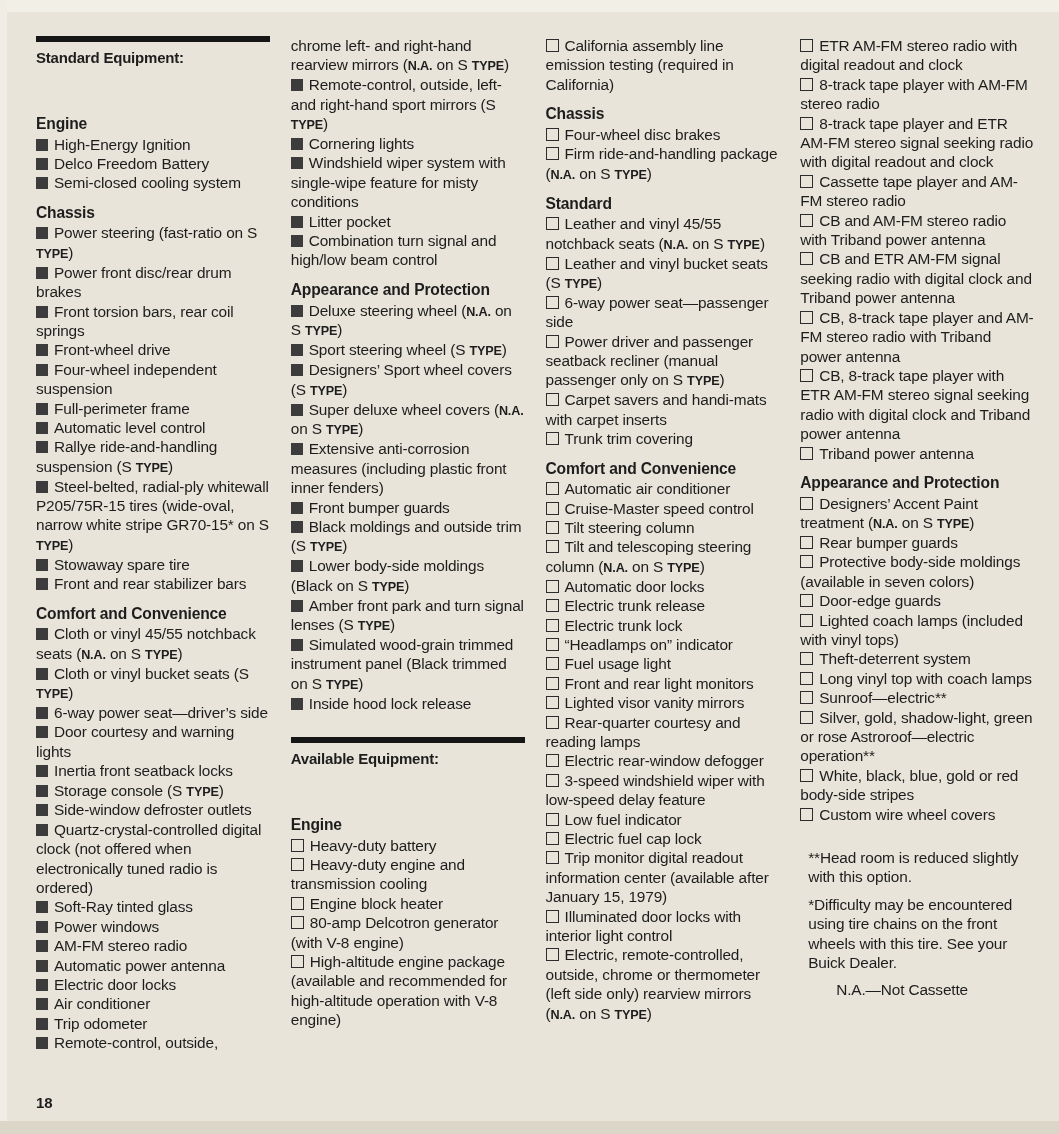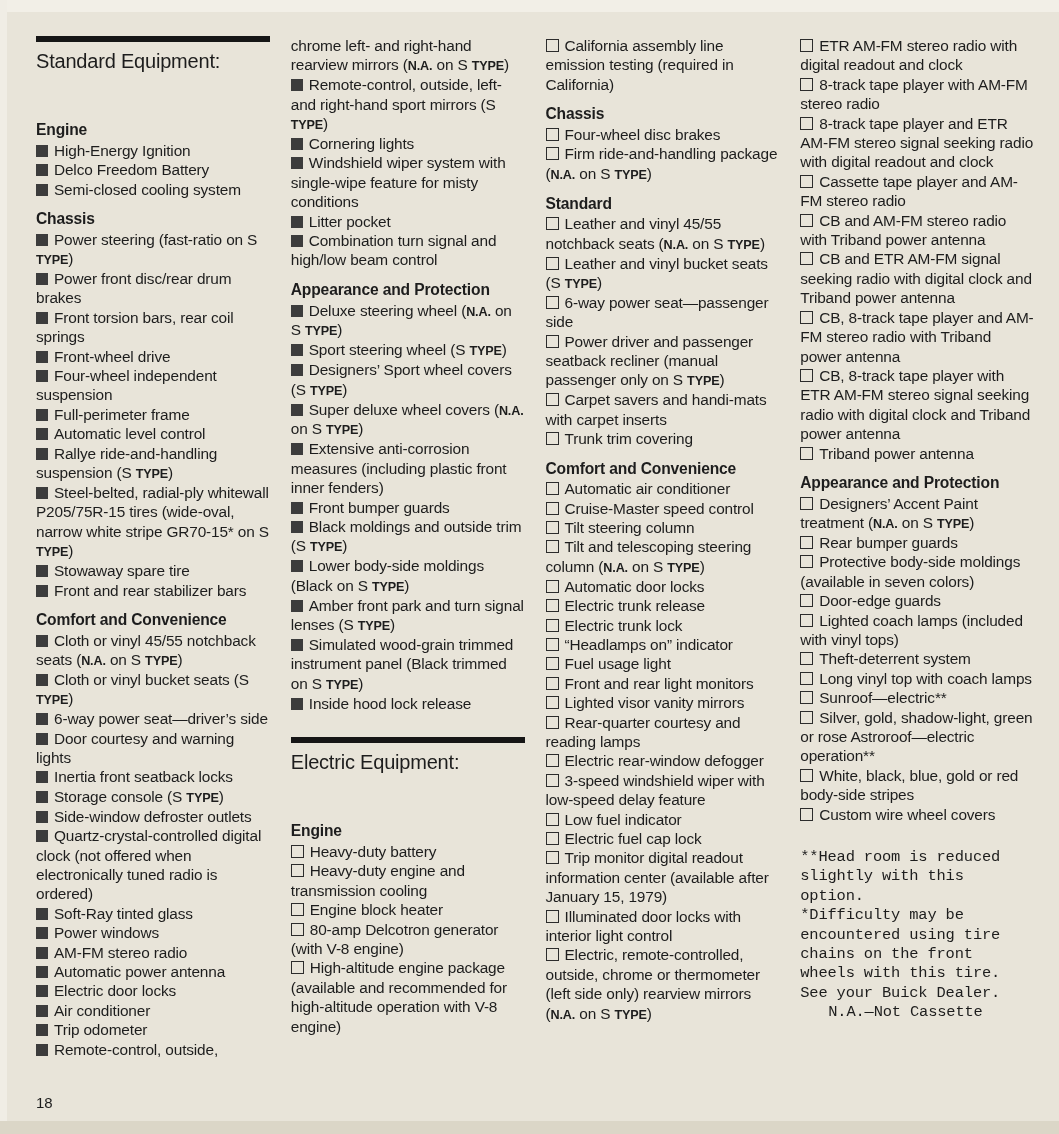--- a/index.html
+++ b/index.html
@@ -12,36 +12,36 @@
   .edge-top{position:absolute;top:0;left:0;right:0;height:12px;background:#f2efe7;}
   .edge-left{position:absolute;top:0;left:0;bottom:0;width:7px;background:#f0ede5;}
   .edge-bottom{position:absolute;bottom:0;left:0;right:0;height:13px;background:#dbd6c7;}
   .grid{
     position:absolute;left:36px;top:36px;width:998px;
     display:grid;grid-template-columns:repeat(4,1fr);column-gap:21px;
   }
   .col{min-width:0;font-size:15.4px;line-height:1.26;letter-spacing:-0.15px;}
   .rule{height:6px;background:#161616;margin:0 0 7px 0;}
   .rule.mt{margin-top:24px;}
-  .title{font-size:20px;font-weight:normal;margin:0 0 46px 0;letter-spacing:-0.2px;}
+  .title{font-size:15px;font-weight:bold;margin:0 0 46px 0;letter-spacing:-0.2px;}
   .heading{font-size:15.6px;font-weight:bold;margin:10px 0 1px 0;}
   .item{margin:0;}
   .item .marker{
     display:inline-block;width:12px;height:12px;margin-right:6px;
     vertical-align:-1px;
   }
   .marker.filled{background:#3c3c3c;}
   .marker.open{width:11px;height:11px;border:1.7px solid #2c2c2c;background:transparent;}
   .sc{font-size:0.82em;font-weight:bold;}
-  .footnote{margin:0;font-family:Liberation Mono, monospace;}
+  .footnote{margin:8px;}
   .item + .footnote{margin-top:24px;}
   .footnote.indent{padding-left:28px;}
   .page-number{
     position:absolute;left:36px;top:1094px;
-    font-size:15px;font-weight:normal;letter-spacing:0;
+    font-size:15px;font-weight:bold;letter-spacing:0;
   }
 </style>
 </head>
 <body>
 
 <div class="edge-top"></div>
 <div class="edge-left"></div>
 <div class="edge-bottom"></div>
 
 <div class="grid">
@@ -95,21 +95,21 @@
       <p class="item"><span class="marker filled"></span>Designers’ Sport wheel covers (S <span class="sc">TYPE</span>)</p>
       <p class="item"><span class="marker filled"></span>Super deluxe wheel covers (<span class="sc">N.A.</span> on S <span class="sc">TYPE</span>)</p>
       <p class="item"><span class="marker filled"></span>Extensive anti-corrosion measures (including plastic front inner fenders)</p>
       <p class="item"><span class="marker filled"></span>Front bumper guards</p>
       <p class="item"><span class="marker filled"></span>Black moldings and outside trim (S <span class="sc">TYPE</span>)</p>
       <p class="item"><span class="marker filled"></span>Lower body-side moldings (Black on S <span class="sc">TYPE</span>)</p>
       <p class="item"><span class="marker filled"></span>Amber front park and turn signal lenses (S <span class="sc">TYPE</span>)</p>
       <p class="item"><span class="marker filled"></span>Simulated wood-grain trimmed instrument panel (Black trimmed on S <span class="sc">TYPE</span>)</p>
       <p class="item"><span class="marker filled"></span>Inside hood lock release</p>
       <div class="rule mt"></div>
-      <h2 class="title">Electric Equipment:</h2>
+      <h2 class="title">Available Equipment:</h2>
       <h3 class="heading">Engine</h3>
       <p class="item"><span class="marker open"></span>Heavy-duty battery</p>
       <p class="item"><span class="marker open"></span>Heavy-duty engine and transmission cooling</p>
       <p class="item"><span class="marker open"></span>Engine block heater</p>
       <p class="item"><span class="marker open"></span>80-amp Delcotron generator (with V-8 engine)</p>
       <p class="item"><span class="marker open"></span>High-altitude engine package (available and recommended for high-altitude operation with V-8 engine)</p>
     </div>
   <div class="col">
       <p class="item"><span class="marker open"></span>California assembly line emission testing (required in California)</p>
       <h3 class="heading">Chassis</h3>

